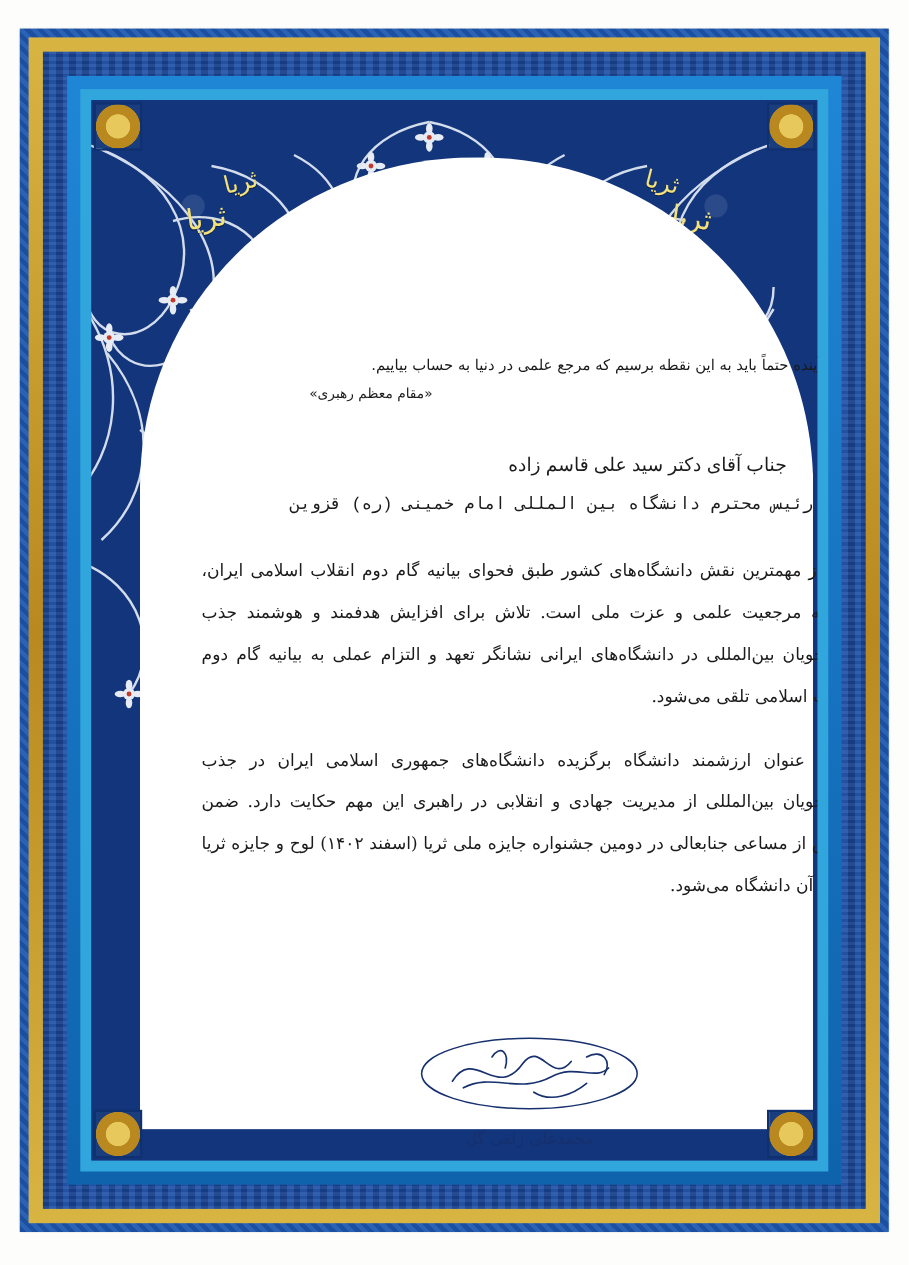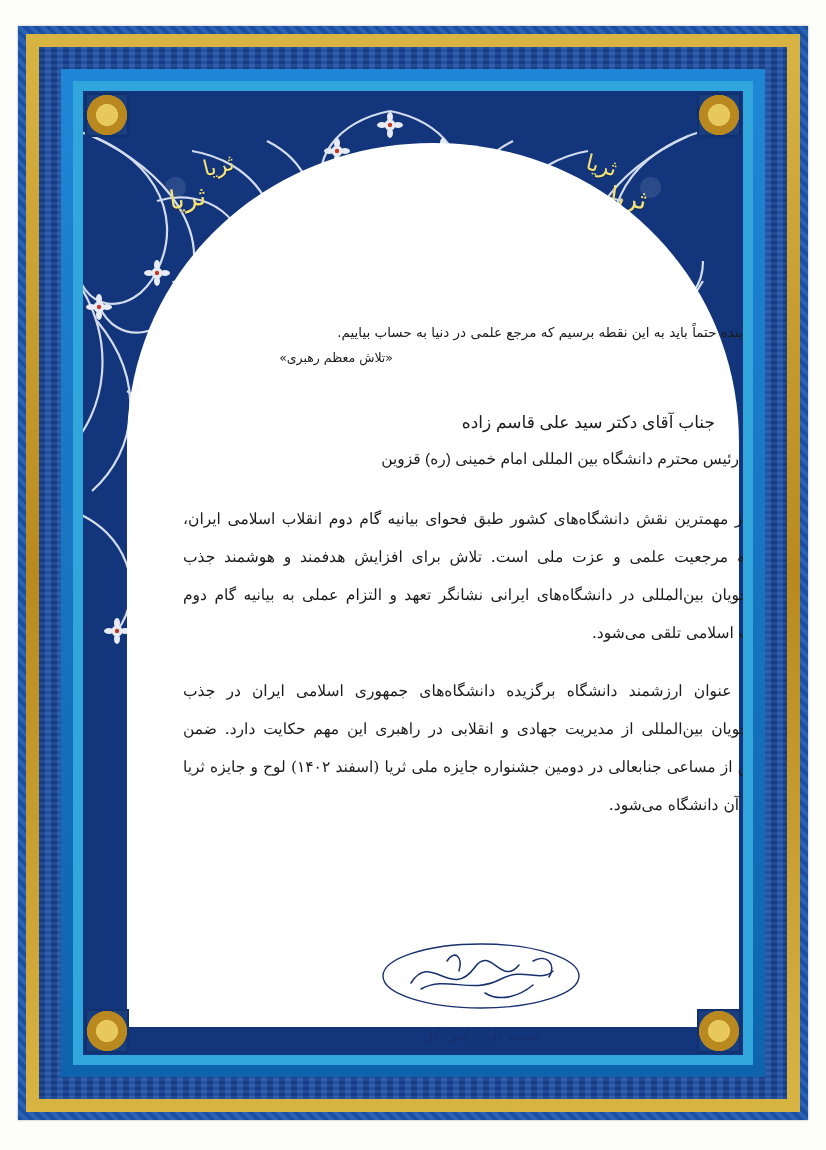--- a/index.html
+++ b/index.html
@@ -146,21 +146,21 @@
   }
 
   .salutation {
     font-family: Liberation Sans, sans-serif;
     font-size: 17px;
     line-height: 2.1;
     margin: 0 0 2px 0;
     padding-right: 64px;
   }
   .subtitle {
-    font-family: Liberation Sans, sans-serif;
+    font-family: Liberation Mono, monospace;
     font-size: 15.5px;
     line-height: 2.1;
     margin: 0 0 26px 0;
     padding-right: 40px;
   }
 
   .para {
     font-family: "DejaVu Serif", serif;
     font-size: 15.5px;
     line-height: 2.45;
@@ -279,21 +279,21 @@
 
               <div class="calligraphy c1">ثریا</div>
               <div class="calligraphy c2">ثریا</div>
               <div class="calligraphy c3">ثریا</div>
               <div class="calligraphy c4">ثریا</div>
 
               <div class="paper"></div>
 
               <div class="content">
                 <p class="quote">ما در آینده حتماً باید به این نقطه برسیم که مرجع علمی در دنیا به حساب بیاییم.</p>
-                <p class="quote-attrib">«تلاش معظم رهبری»</p>
+                <p class="quote-attrib">«مقام معظم رهبری»</p>
 
                 <p class="salutation">جناب آقای دکتر سید علی قاسم زاده</p>
                 <p class="subtitle">رئیس محترم دانشگاه بین المللی امام خمینی (ره) قزوین</p>
 
                 <p class="para">یکی از مهمترین نقش دانشگاه‌های کشور طبق فحوای بیانیه گام دوم انقلاب اسلامی ایران، نیل به مرجعیت علمی و عزت ملی است. تلاش برای افزایش هدفمند و هوشمند جذب دانشجویان بین‌المللی در دانشگاه‌های ایرانی نشانگر تعهد و التزام عملی به بیانیه گام دوم انقلاب اسلامی تلقی می‌شود.</p>
                 <p class="para">کسب عنوان ارزشمند دانشگاه برگزیده دانشگاه‌های جمهوری اسلامی ایران در جذب دانشجویان بین‌المللی از مدیریت جهادی و انقلابی در راهبری این مهم حکایت دارد. ضمن سپاس از مساعی جنابعالی در دومین جشنواره جایزه ملی ثریا (اسفند ۱۴۰۲) لوح و جایزه ثریا تقدیم آن دانشگاه می‌شود.</p>
 
                 <div class="sig-block">
                   <svg class="signature-svg" width="260" height="90" viewBox="0 0 260 90" aria-hidden="true">
                     <g fill="none" stroke="#17306e" stroke-width="1.5" stroke-linecap="round">

